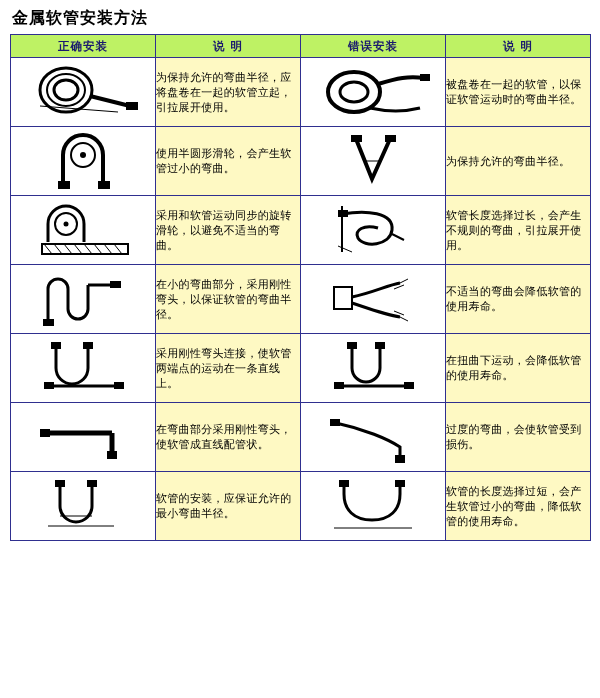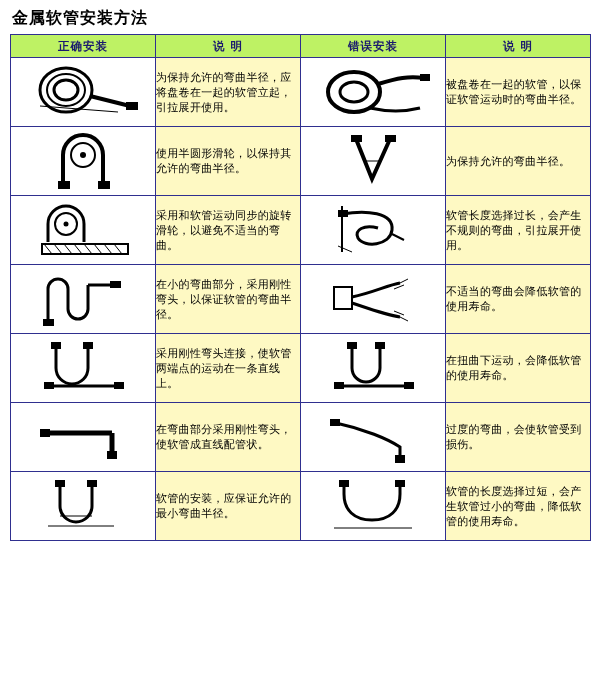--- a/index.html
+++ b/index.html
@@ -118,21 +118,21 @@
       <tr>
         <td class="img-cell">
           <svg width="130" height="60" viewBox="0 0 130 60">
             <path d="M45 54 L45 24 A20 20 0 0 1 85 24 L85 54" fill="none" stroke="#000" stroke-width="4"></path>
             <circle cx="65" cy="24" r="12" fill="none" stroke="#000" stroke-width="2"></circle>
             <circle cx="65" cy="24" r="3" fill="#000"></circle>
             <rect x="40" y="50" width="12" height="8" fill="#000"></rect>
             <rect x="80" y="50" width="12" height="8" fill="#000"></rect>
           </svg>
         </td>
-        <td class="txt-cell">使用半圆形滑轮，以保持其允许的弯曲半径。</td>
+        <td class="txt-cell">使用半圆形滑轮，会产生软管过小的弯曲。</td>
         <td class="img-cell">
           <svg width="130" height="60" viewBox="0 0 130 60">
             <path d="M48 8 L64 48 L82 8" fill="none" stroke="#000" stroke-width="4"></path>
             <rect x="43" y="4" width="11" height="7" fill="#000"></rect>
             <rect x="77" y="4" width="11" height="7" fill="#000"></rect>
             <path d="M56 30 L72 30" stroke="#000" stroke-width="1"></path>
           </svg>
         </td>
         <td class="txt-cell">为保持允许的弯曲半径。</td>
       </tr>

